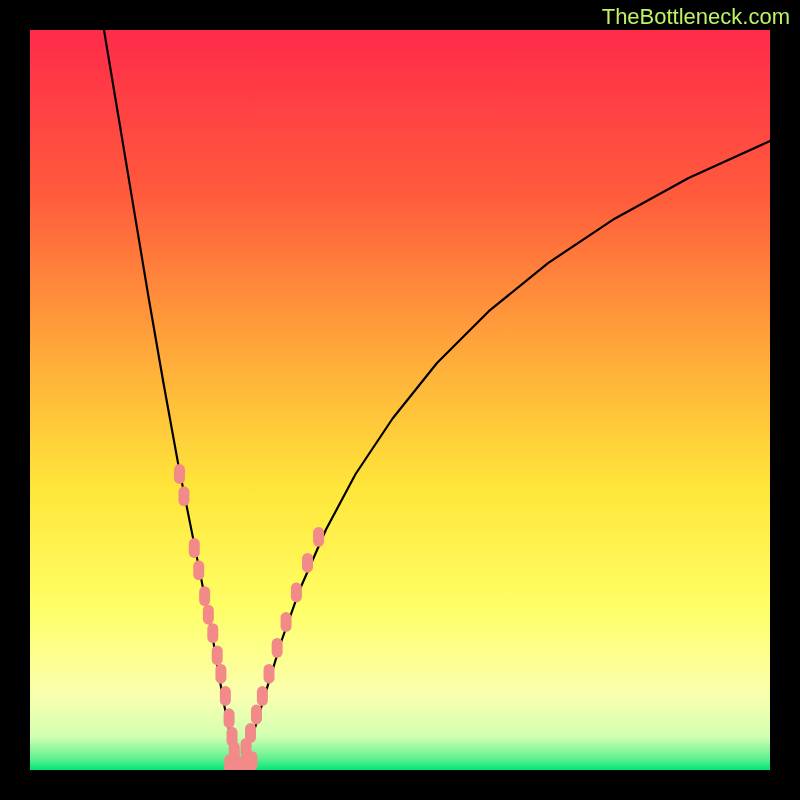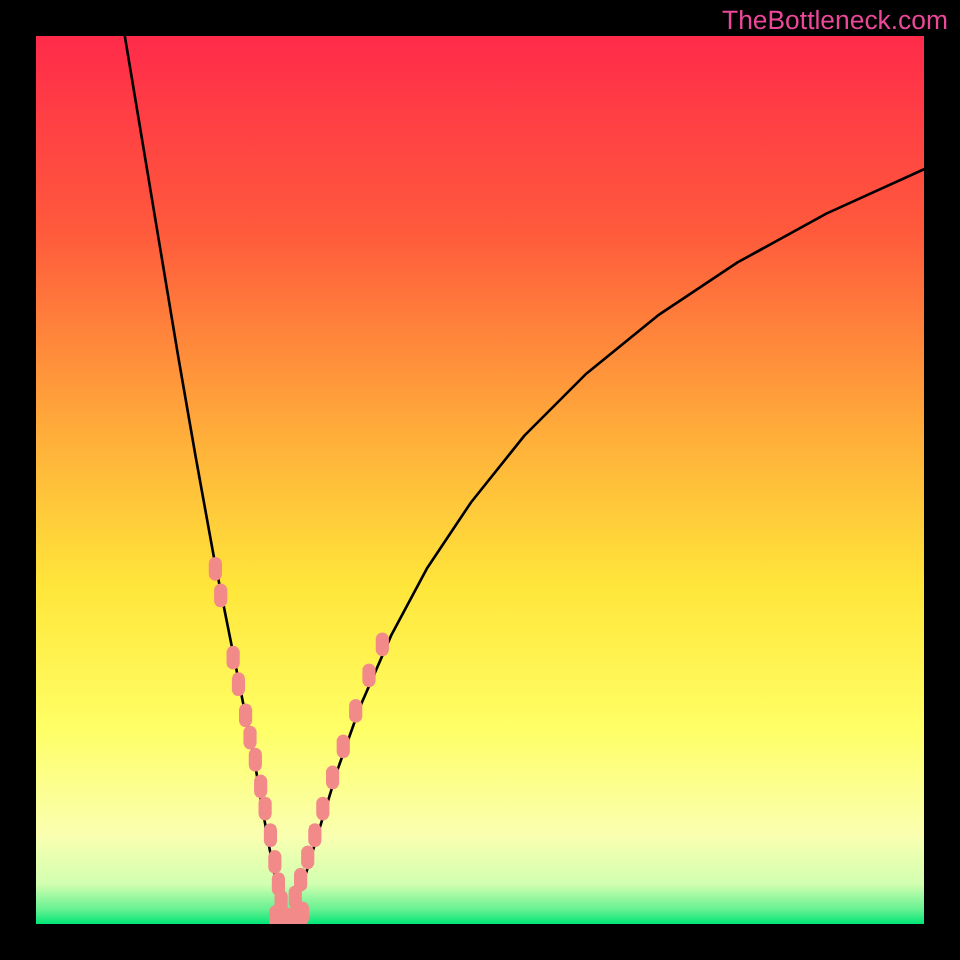--- a/index.html
+++ b/index.html
@@ -30,21 +30,21 @@
     left: 0; top: 0; width: 100%; height: 100%;
   }
   .curve-svg {
     position: absolute;
     left: 0; top: 0; width: 740px; height: 740px;
   }
   .watermark {
     position: absolute;
     top: 4px;
     right: 10px;
-    color: #ec4899;
+    color: #bef264;
     font-size: 22px;
     font-weight: 500;
     user-select: none;
   }
 </style>
 </head>
 <body>
 
 <div class="frame">
 

